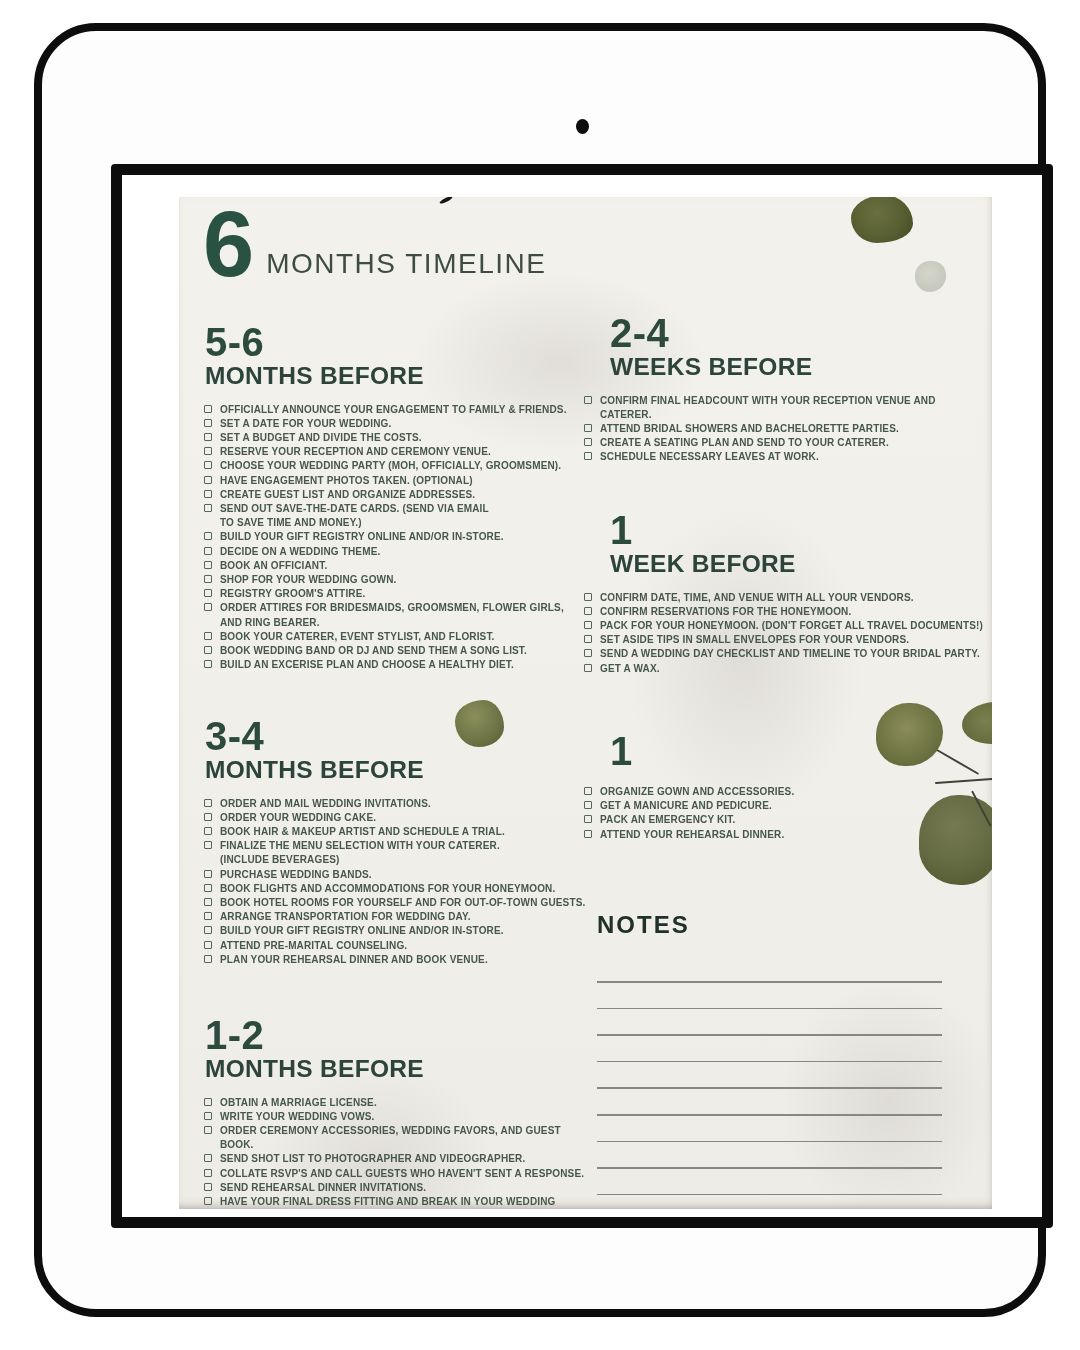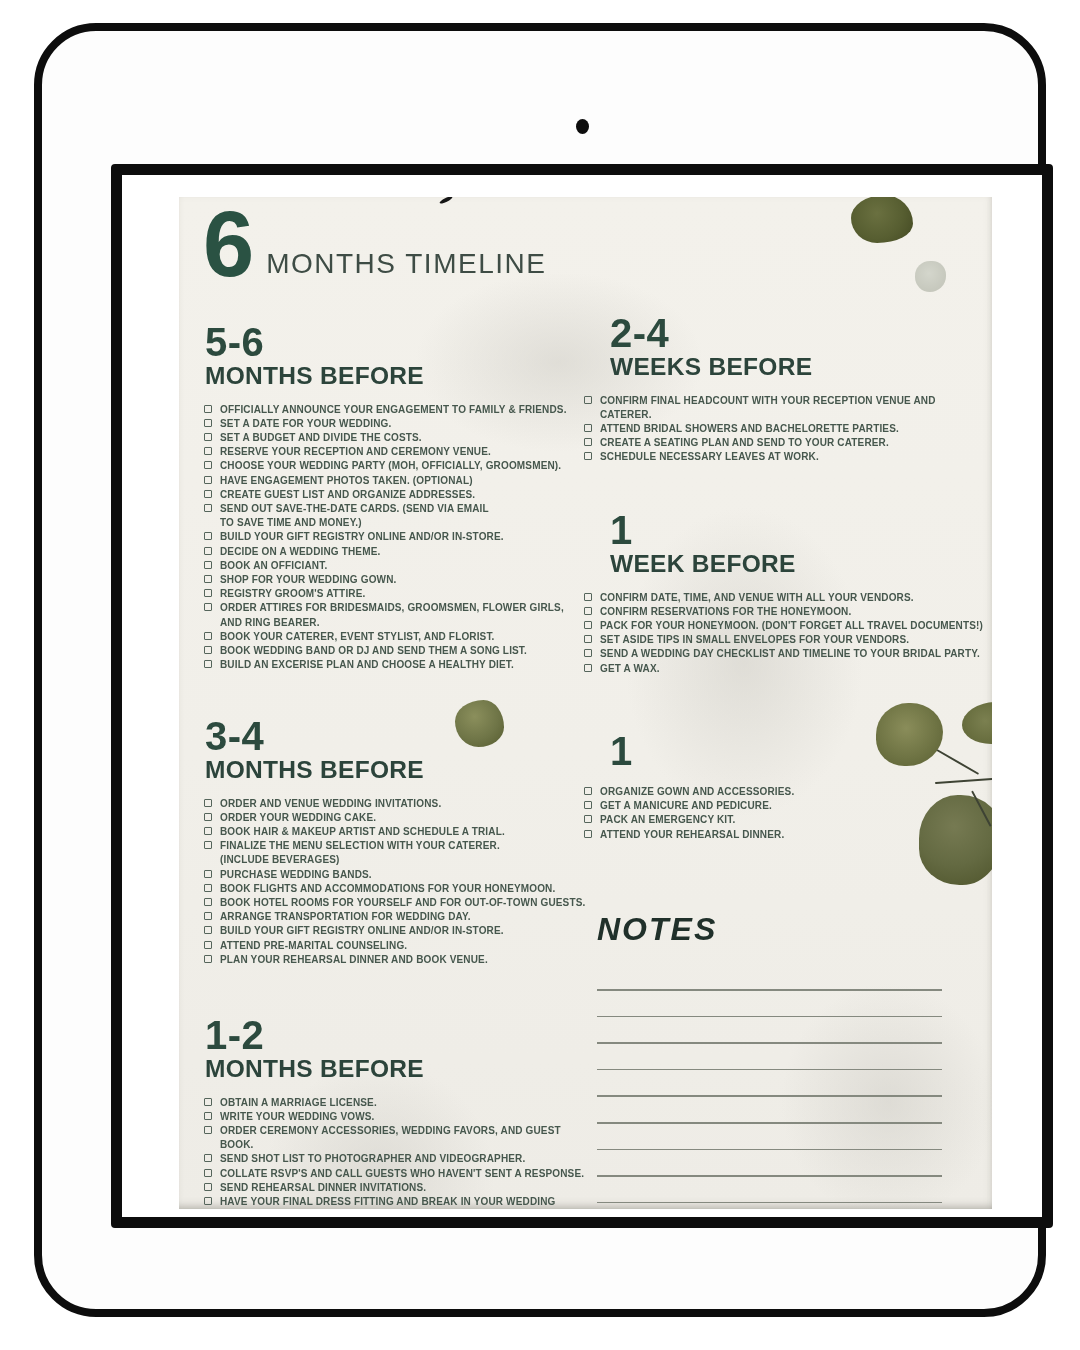--- a/index.html
+++ b/index.html
@@ -73,21 +73,21 @@
 
   .sec-months-5-6{left:25px;top:125px;width:382px;}
   .sec-weeks-2-4{left:405px;top:116px;width:404px;}
   .sec-week-1{left:405px;top:313px;width:404px;}
   .sec-months-3-4{left:25px;top:519px;width:382px;}
   .sec-day-1{left:405px;top:534px;width:404px;}
   .sec-months-1-2{left:25px;top:818px;width:382px;}
 
   
   .notes{position:absolute;left:418px;top:716px;width:345px;z-index:2;}
-  .notes-heading{font-weight:700;font-size:32px;line-height:1;letter-spacing:2px;color:#20302a;font-style:italic;}
+  .notes-heading{font-weight:700;font-size:24px;line-height:1;letter-spacing:2px;color:#20302a;}
   .notes-lines{margin-top:44px;}
   .nline{height:1.6px;background:#85897f;margin-bottom:25px;}
 </style>
 </head>
 <body>
 
 <div class="stage">
   <div class="tablet">
     <div class="camera"></div>
     <div class="screen">
@@ -259,21 +259,21 @@
               </div>
             </div>
   </div>
 
   <div class="section sec-months-3-4 side-left">
     <div class="num">3-4</div>
     <div class="heading">MONTHS BEFORE</div>
     <div class="items">
               <div class="item">
                 <span class="box"></span>
-                <span class="txt">ORDER AND VENUE WEDDING INVITATIONS.</span>
+                <span class="txt">ORDER AND MAIL WEDDING INVITATIONS.</span>
               </div>
               <div class="item">
                 <span class="box"></span>
                 <span class="txt">ORDER YOUR WEDDING CAKE.</span>
               </div>
               <div class="item">
                 <span class="box"></span>
                 <span class="txt">BOOK HAIR &amp; MAKEUP ARTIST AND SCHEDULE A TRIAL.</span>
               </div>
               <div class="item">

